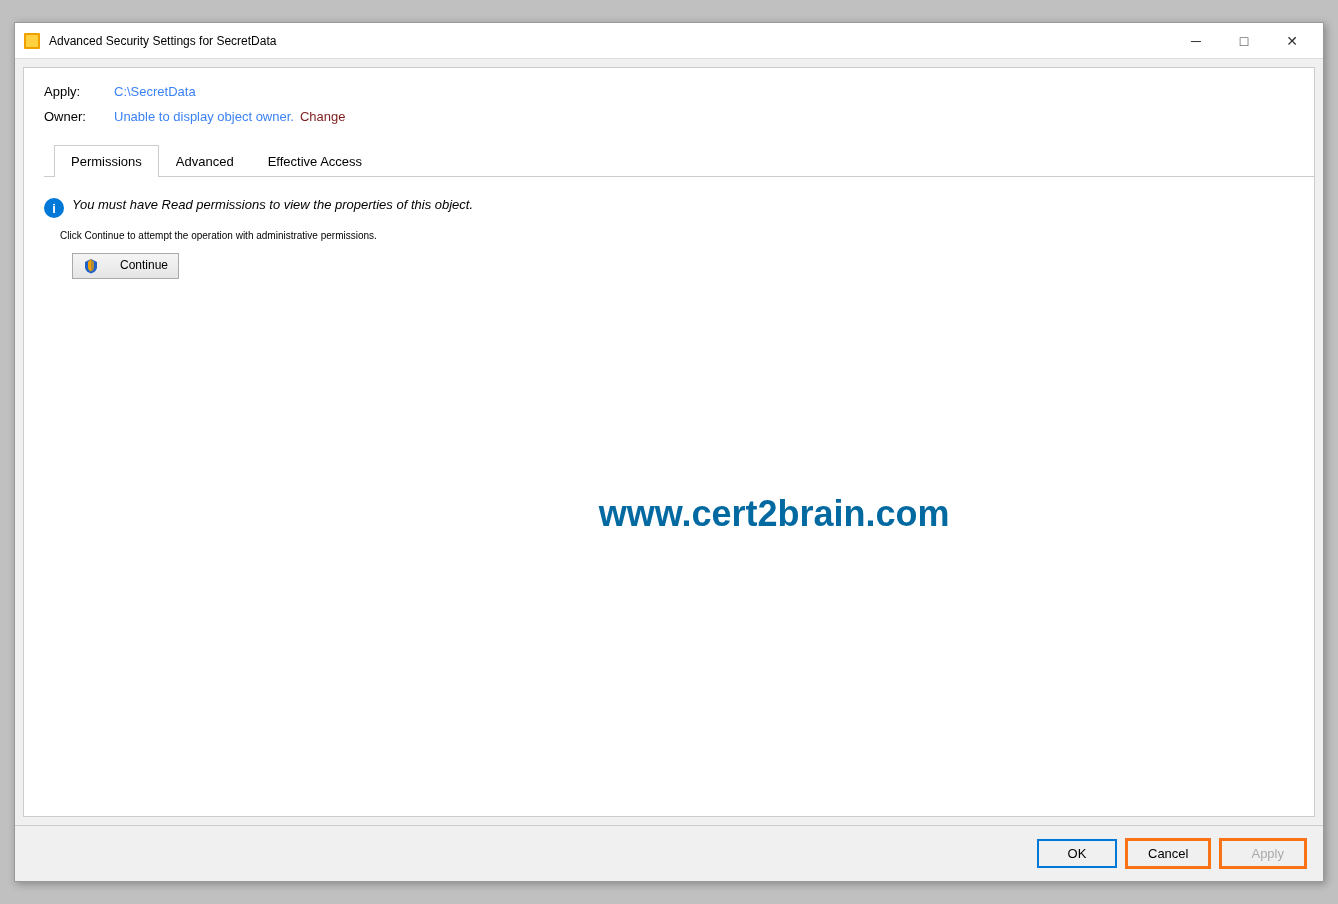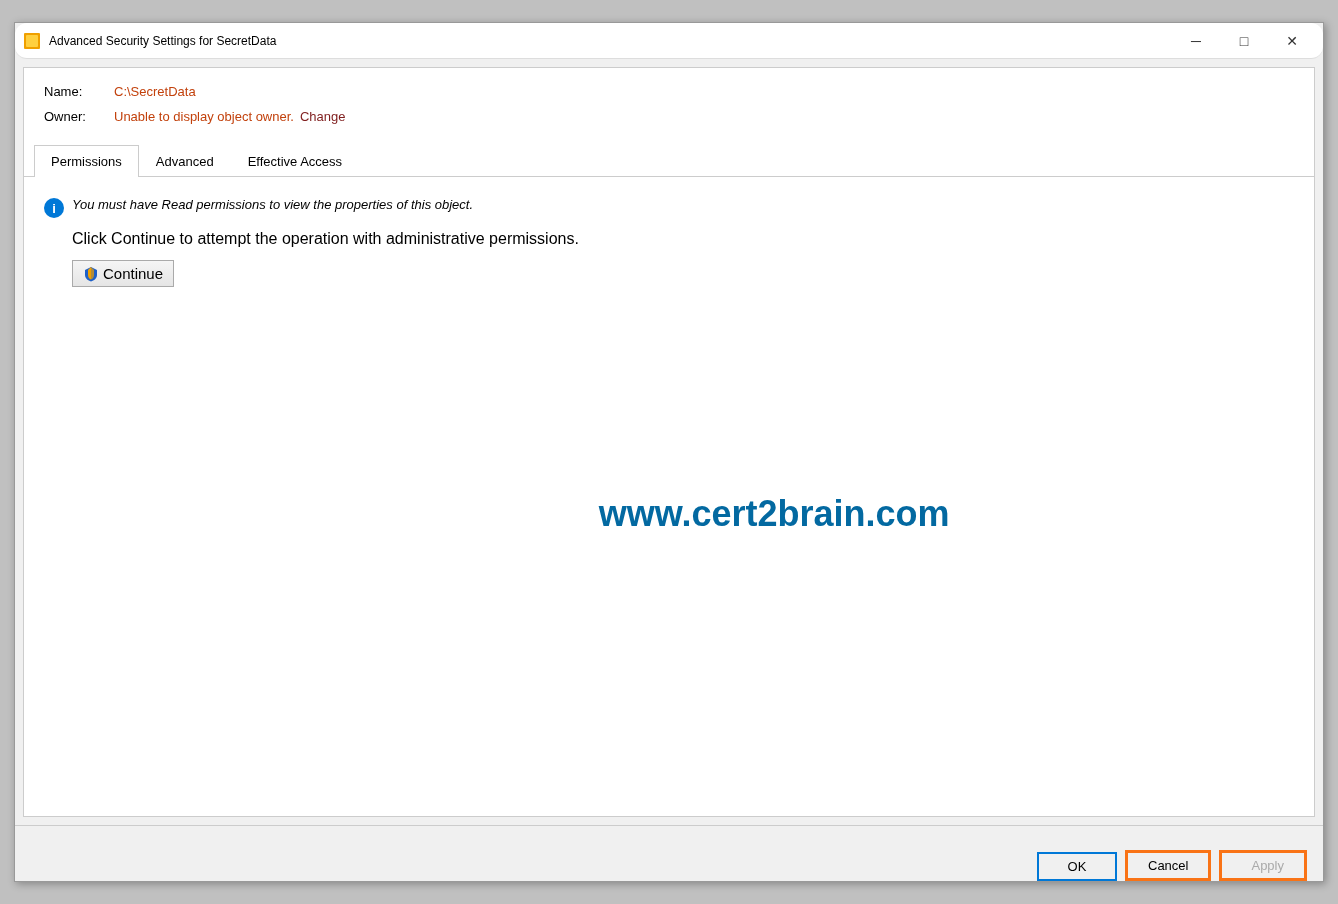--- a/index.html
+++ b/index.html
@@ -29,21 +29,20 @@
     }
 
     .title-bar {
       background: #fff;
       height: 36px;
       display: flex;
       align-items: center;
       padding: 0 8px;
       border-bottom: 1px solid #ddd;
       flex-shrink: 0;
-      border-radius: 12px;
     }
 
     .title-bar-icon {
       width: 18px;
       height: 18px;
       margin-right: 8px;
       flex-shrink: 0;
     }
 
     .title-bar-title {
@@ -92,35 +91,36 @@
       font-size: 13px;
     }
 
     .info-label {
       width: 70px;
       color: #000;
       font-weight: normal;
     }
 
     .info-value {
-      color: #c2410c;
+      color: #3b82f6;
     }
 
     .info-link {
       color: #7f1d1d;
       cursor: pointer;
       text-decoration: none;
       margin-left: 6px;
     }
 
     .tabs-container {
       display: flex;
       border-bottom: 1px solid #ccc;
       padding: 0 10px;
       flex-shrink: 0;
+      margin-left: 20px;
     }
 
     .tab {
       padding: 8px 16px;
       font-size: 13px;
       cursor: pointer;
       border: 1px solid transparent;
       border-bottom: none;
       background: transparent;
       position: relative;
@@ -164,36 +164,36 @@
       margin-top: 1px;
     }
 
     .info-text {
       font-size: 13px;
       color: #000;
       font-style: italic;
     }
 
     .secondary-text {
-      font-size: 16px;
-      color: #000;
-      margin-left: 28px;
+      font-size: 10px;
+      color: #000;
+      margin-left: 16px;
       margin-bottom: 12px;
     }
 
     .continue-btn {
       margin-left: 28px;
       padding: 4px 10px;
-      font-size: 15px;
+      font-size: 12px;
       border: 1px solid #aaa;
       background: linear-gradient(to bottom, #f5f5f5, #e5e5e5);
       cursor: pointer;
       display: inline-flex;
-      align-items: center;
-      gap: 4px;
+      align-items: flex-start;
+      gap: 21px;
     }
 
     .shield-icon {
       width: 16px;
       height: 16px;
       display: inline-flex;
       align-items: center;
       justify-content: center;
     }
 
@@ -215,21 +215,21 @@
       display: flex;
       flex-direction: column;
       overflow: hidden;
     }
 
     .bottom-bar {
       height: 56px;
       background: #f0f0f0;
       border-top: 1px solid #ccc;
       display: flex;
-      align-items: flex-end;
+      align-items: center;
       justify-content: flex-end;
       padding: 0 16px;
       gap: 8px;
       flex-shrink: 0;
     }
 
     .bottom-btn {
       padding: 5px 20px;
       font-size: 13px;
       border: 3px solid #f97316;
@@ -266,21 +266,21 @@
       <button class="title-bar-btn">─</button>
       <button class="title-bar-btn">□</button>
       <button class="title-bar-btn close">✕</button>
     </div>
   </div>
 
   <div class="content-area">
 
     <div class="info-section">
       <div class="info-row">
-        <span class="info-label">Name:</span>
+        <span class="info-label">Apply:</span>
         <span class="info-value">C:\SecretData</span>
       </div>
       <div class="info-row">
         <span class="info-label">Owner:</span>
         <span class="info-value">Unable to display object owner.</span>
         <a class="info-link">Change</a>
       </div>
     </div>
 
     <div class="tabs-container">

